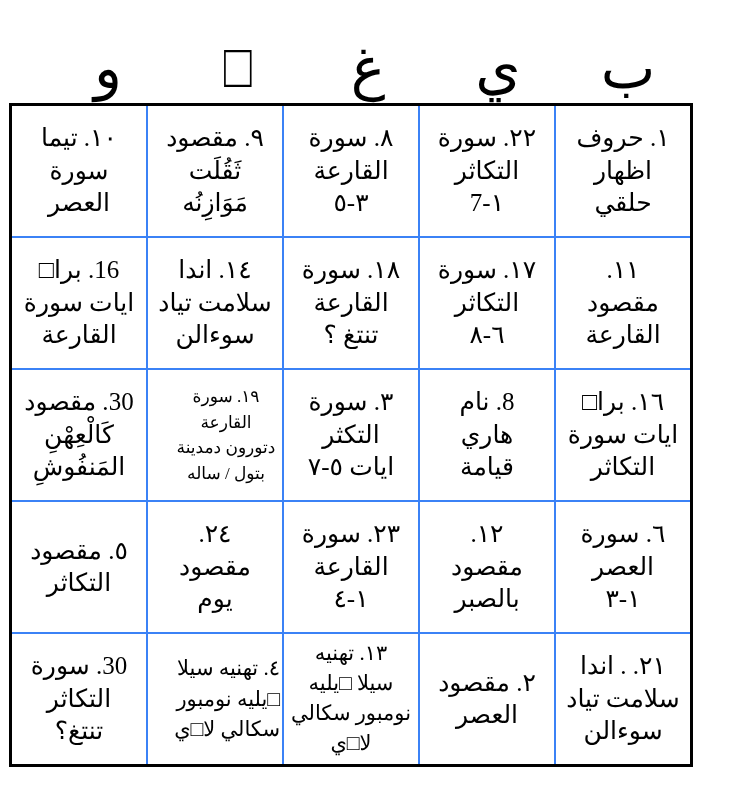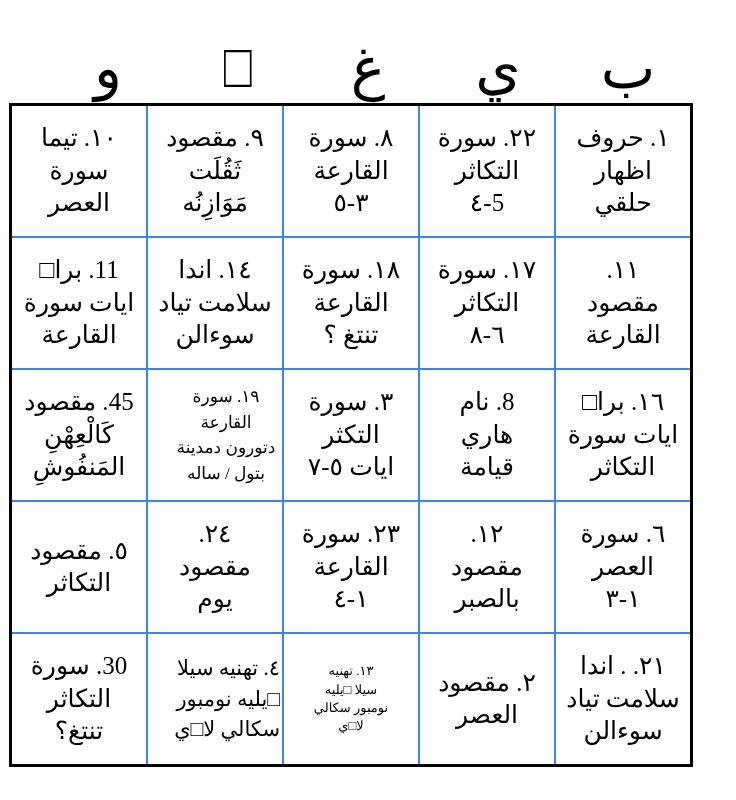--- a/index.html
+++ b/index.html
@@ -57,21 +57,21 @@
     border: 2px solid #3b82f6;
     text-align: center;
     vertical-align: middle;
     padding: 0 2px;
     font-size: 25px;
     line-height: 1.3;
     white-space: pre-line;
     overflow: hidden;
   }
   table.grid td.f21 { font-size: 21px; line-height: 1.45; text-align: right; }
-  table.grid td.f19 { font-size: 13px; line-height: 1.42; text-align: center; }
+  table.grid td.f19 { font-size: 21px; line-height: 1.42; text-align: center; }
   table.grid td.f17 { font-size: 17px; line-height: 1.5; padding-left: 24px; }
 </style>
 </head>
 <body>
 
 <div class="page">
 
   <div class="header-row">
     <div class="header-letter">ب</div>
     <div class="header-letter">ي</div>
@@ -81,21 +81,21 @@
   </div>
 
   <table class="grid">
     <tbody>
       <tr>
         <td>١. حروف
 اظهار
 حلقي</td>
         <td>٢٢. سورة
 التكاثر
-5-٤</td>
+١-7</td>
         <td>٨. سورة
 القارعة
 ٣-٥</td>
         <td>٩. مقصود
 ثَقُلَت
 مَوَازِنُه</td>
         <td>١٠. تيما
 سورة
 العصر</td>
       </tr>
@@ -105,39 +105,39 @@
 القارعة</td>
         <td>١٧. سورة
 التكاثر
 ٦-٨</td>
         <td>١٨. سورة
 القارعة
 تنتغ ؟</td>
         <td>١٤. اندا
 سلامت تياد
 سوءالن</td>
-        <td>11. برا□
+        <td>16. برا□
 ايات سورة
 القارعة</td>
       </tr>
       <tr>
         <td>١٦. برا□
 ايات سورة
 التكاثر</td>
         <td>8. نام
 هاري
 قيامة</td>
         <td>٣. سورة
 التكثر
 ايات ٥-٧</td>
         <td class="f17">١٩. سورة
 القارعة
 دتورون دمدينة
 بتول / ساله</td>
-        <td>45. مقصود
+        <td>30. مقصود
 كَالْعِهْنِ
 المَنفُوشِ</td>
       </tr>
       <tr>
         <td>٦. سورة
 العصر
 ١-٣</td>
         <td>١٢.
 مقصود
 بالصبر</td>

